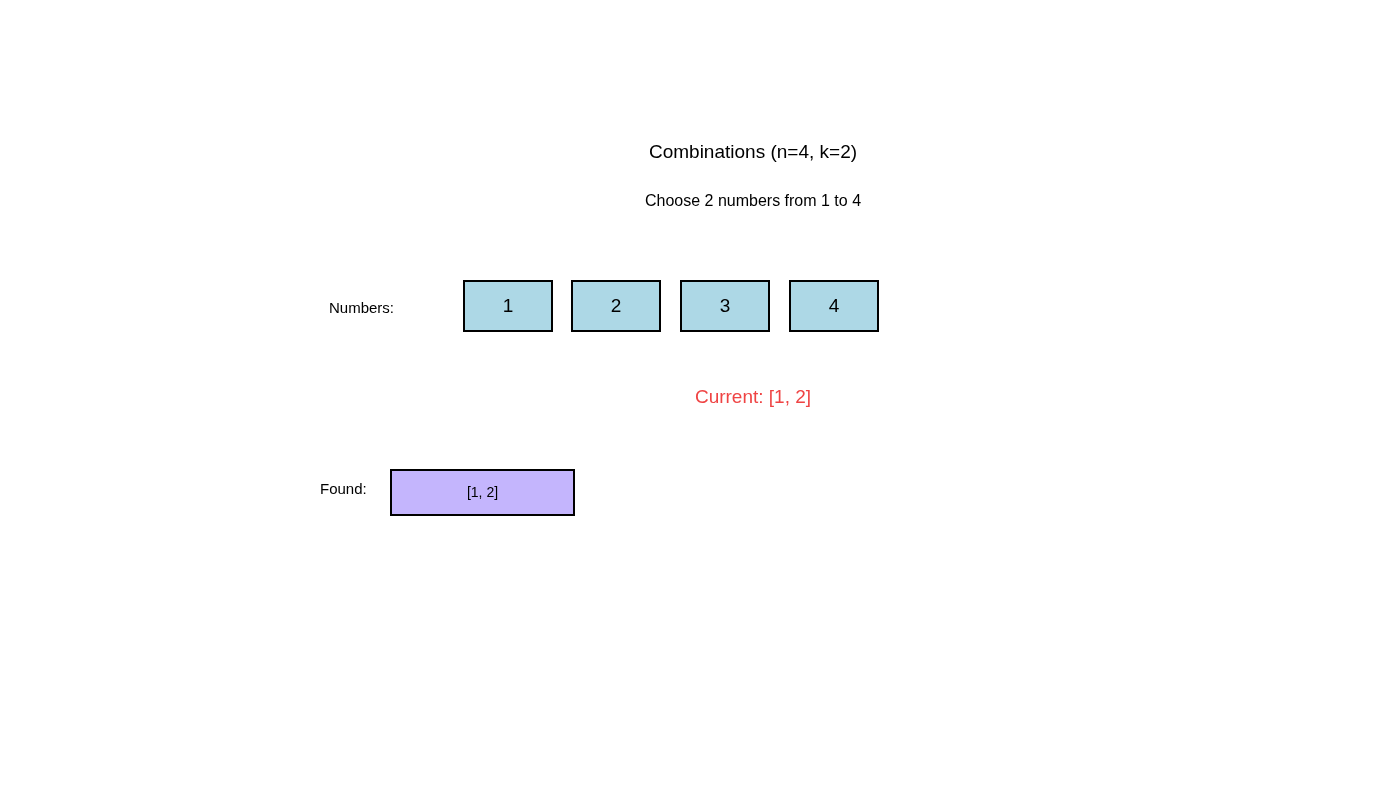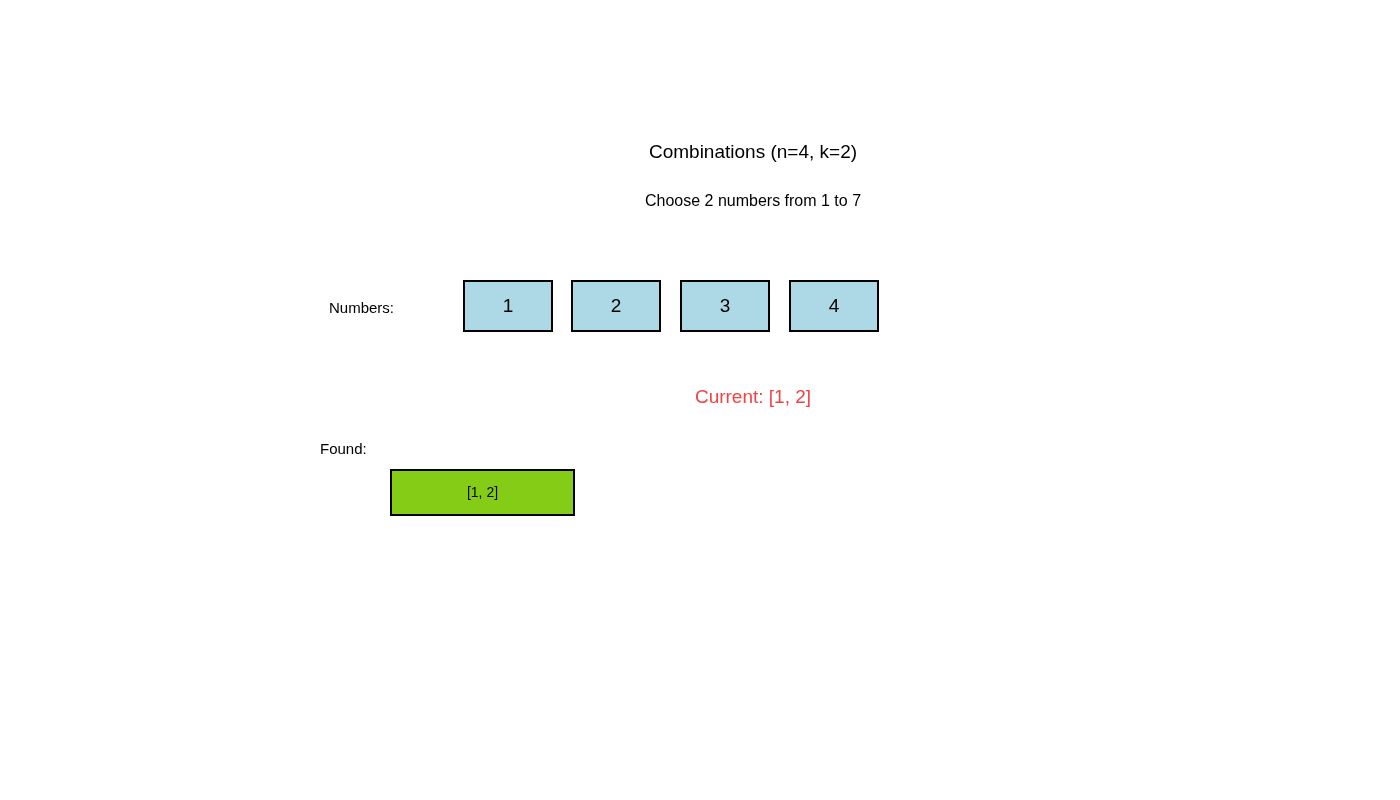--- a/index.html
+++ b/index.html
@@ -33,21 +33,21 @@
     font-size: 15px;
     white-space: nowrap;
   }
   #numbers-label {
     left: 320px;
     top: 299px;
     margin-left: 9px;
   }
   #found-label {
     left: 320px;
-    top: 440px;
+    top: 480px;
   }
 
   .num-box {
     top: 280px;
     width: 90px;
     height: 52px;
     background: #ADD8E6;
     border: 2px solid #000000;
     box-sizing: border-box;
     display: flex;
@@ -65,37 +65,37 @@
     top: 386px;
     font-size: 19px;
     color: #ef4444;
   }
 
   .found-box {
     left: 390px;
     top: 469px;
     width: 185px;
     height: 47px;
-    background: #84cc16;
+    background: #c4b5fd;
     border: 2px solid #000000;
     box-sizing: border-box;
     display: flex;
     align-items: center;
     justify-content: center;
     font-size: 14px;
   }
 </style>
 </head>
 <body>
 
 <main>
 
   <div class="abs cx title">Combinations (n=4, k=2)</div>
 
-  <div class="abs cx subtitle">Choose 2 numbers from 1 to 7</div>
+  <div class="abs cx subtitle">Choose 2 numbers from 1 to 4</div>
 
   <div class="abs row-label" id="numbers-label">Numbers:</div>
 
   <div class="abs num-box" id="num-box-0">
     <span>1</span>
   </div>
 
   <div class="abs num-box" id="num-box-1">
     <span>2</span>
   </div>

